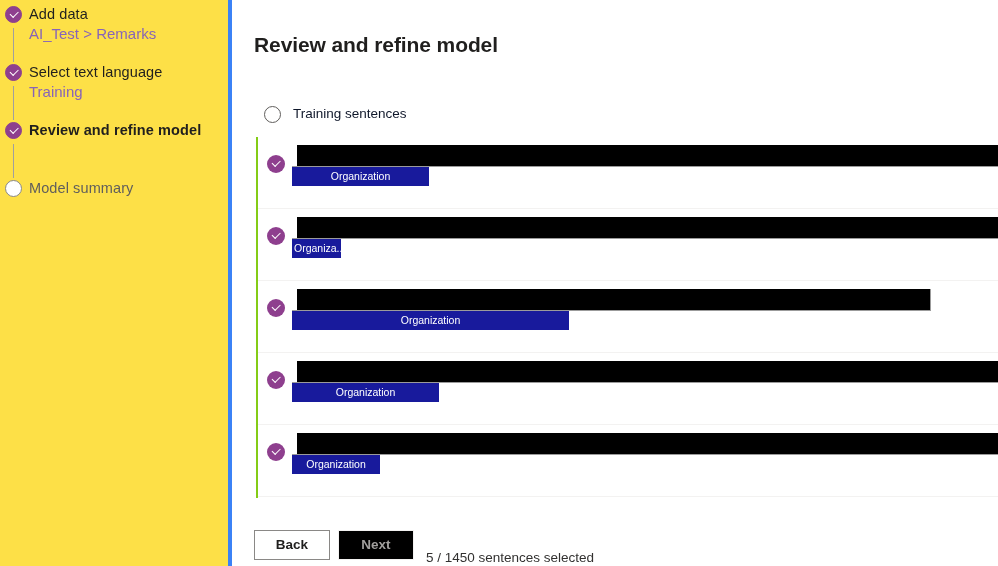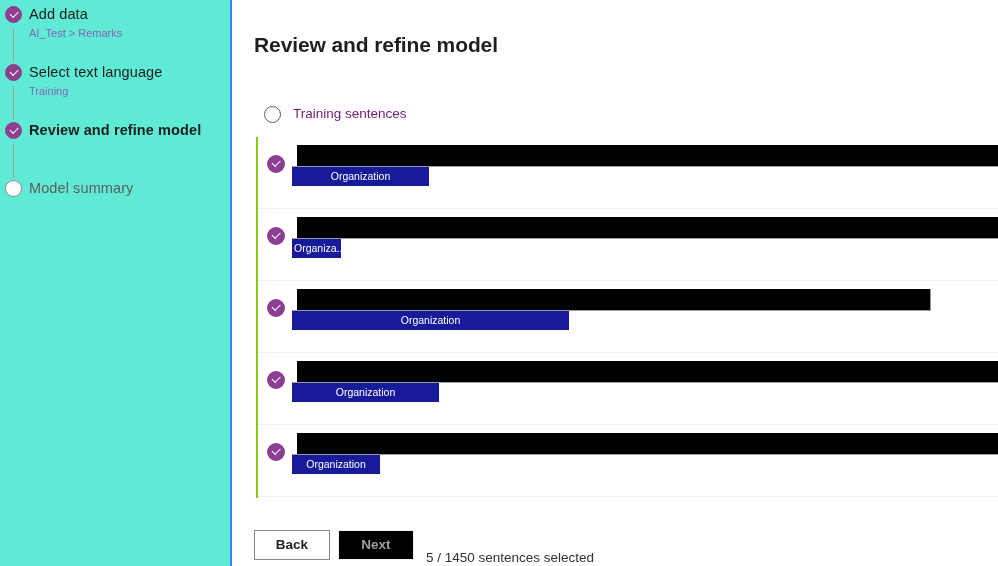--- a/index.html
+++ b/index.html
@@ -23,22 +23,22 @@
     height: 566px;
     display: flex;
   }
 
   
   .sidebar {
     position: relative;
     width: 232px;
     height: 566px;
     box-sizing: border-box;
-    background: #5eead4;
-    border-right: 2px solid #3b82f6;
+    background: #fde047;
+    border-right: 4px solid #3b82f6;
     padding: 0;
     flex: 0 0 232px;
   }
 
   .wiz-step {
     position: absolute;
     left: 0;
     width: 232px;
     box-sizing: border-box;
     padding-left: 5px;
@@ -91,21 +91,21 @@
     white-space: nowrap;
   }
   .wiz-label.bold { font-weight: bold; color: #201f1e; }
   .wiz-label.norm { font-weight: normal; color: #201f1e; }
   .wiz-label.muted { font-weight: normal; color: #605e5c; }
 
   .wiz-sub {
     position: absolute;
     left: 29px;
     top: 20px;
-    font-size: 11px;
+    font-size: 15px;
     line-height: 15px;
     color: #8764b8;
     white-space: nowrap;
   }
   .wiz-sub .bc-sep { color: #8764b8; }
   .wiz-sub .bc-link { color: #8764b8; }
 
   
   .main {
     position: relative;
@@ -151,21 +151,21 @@
     border-radius: 50%;
     border: 1.3px solid #605e5c;
     background: #ffffff;
     box-sizing: border-box;
     flex: 0 0 17px;
   }
   .selectall-label {
     margin-left: 12px;
     font-size: 13.5px;
     line-height: 18px;
-    color: #701a75;
+    color: #0f172a;
     white-space: nowrap;
   }
 
   
   .list {
     position: absolute;
     left: 24px;
     top: 137px;
     width: 742px;
     height: 361px;

